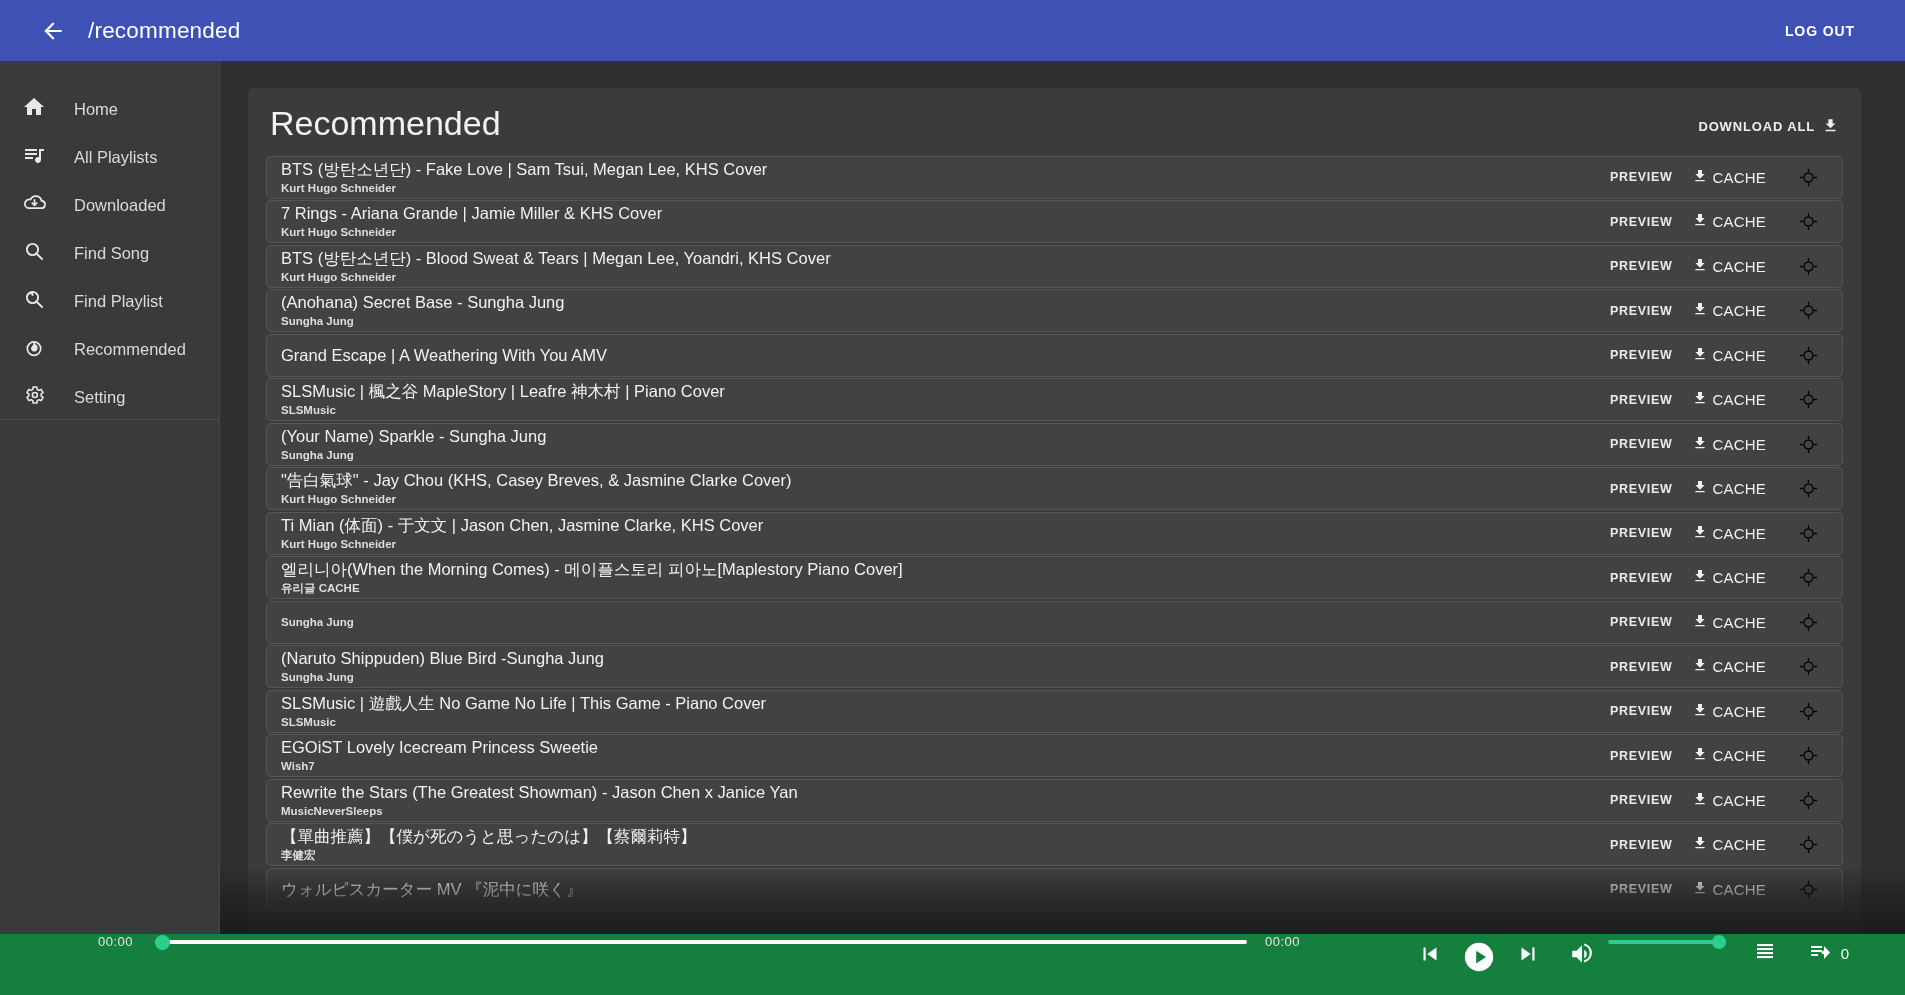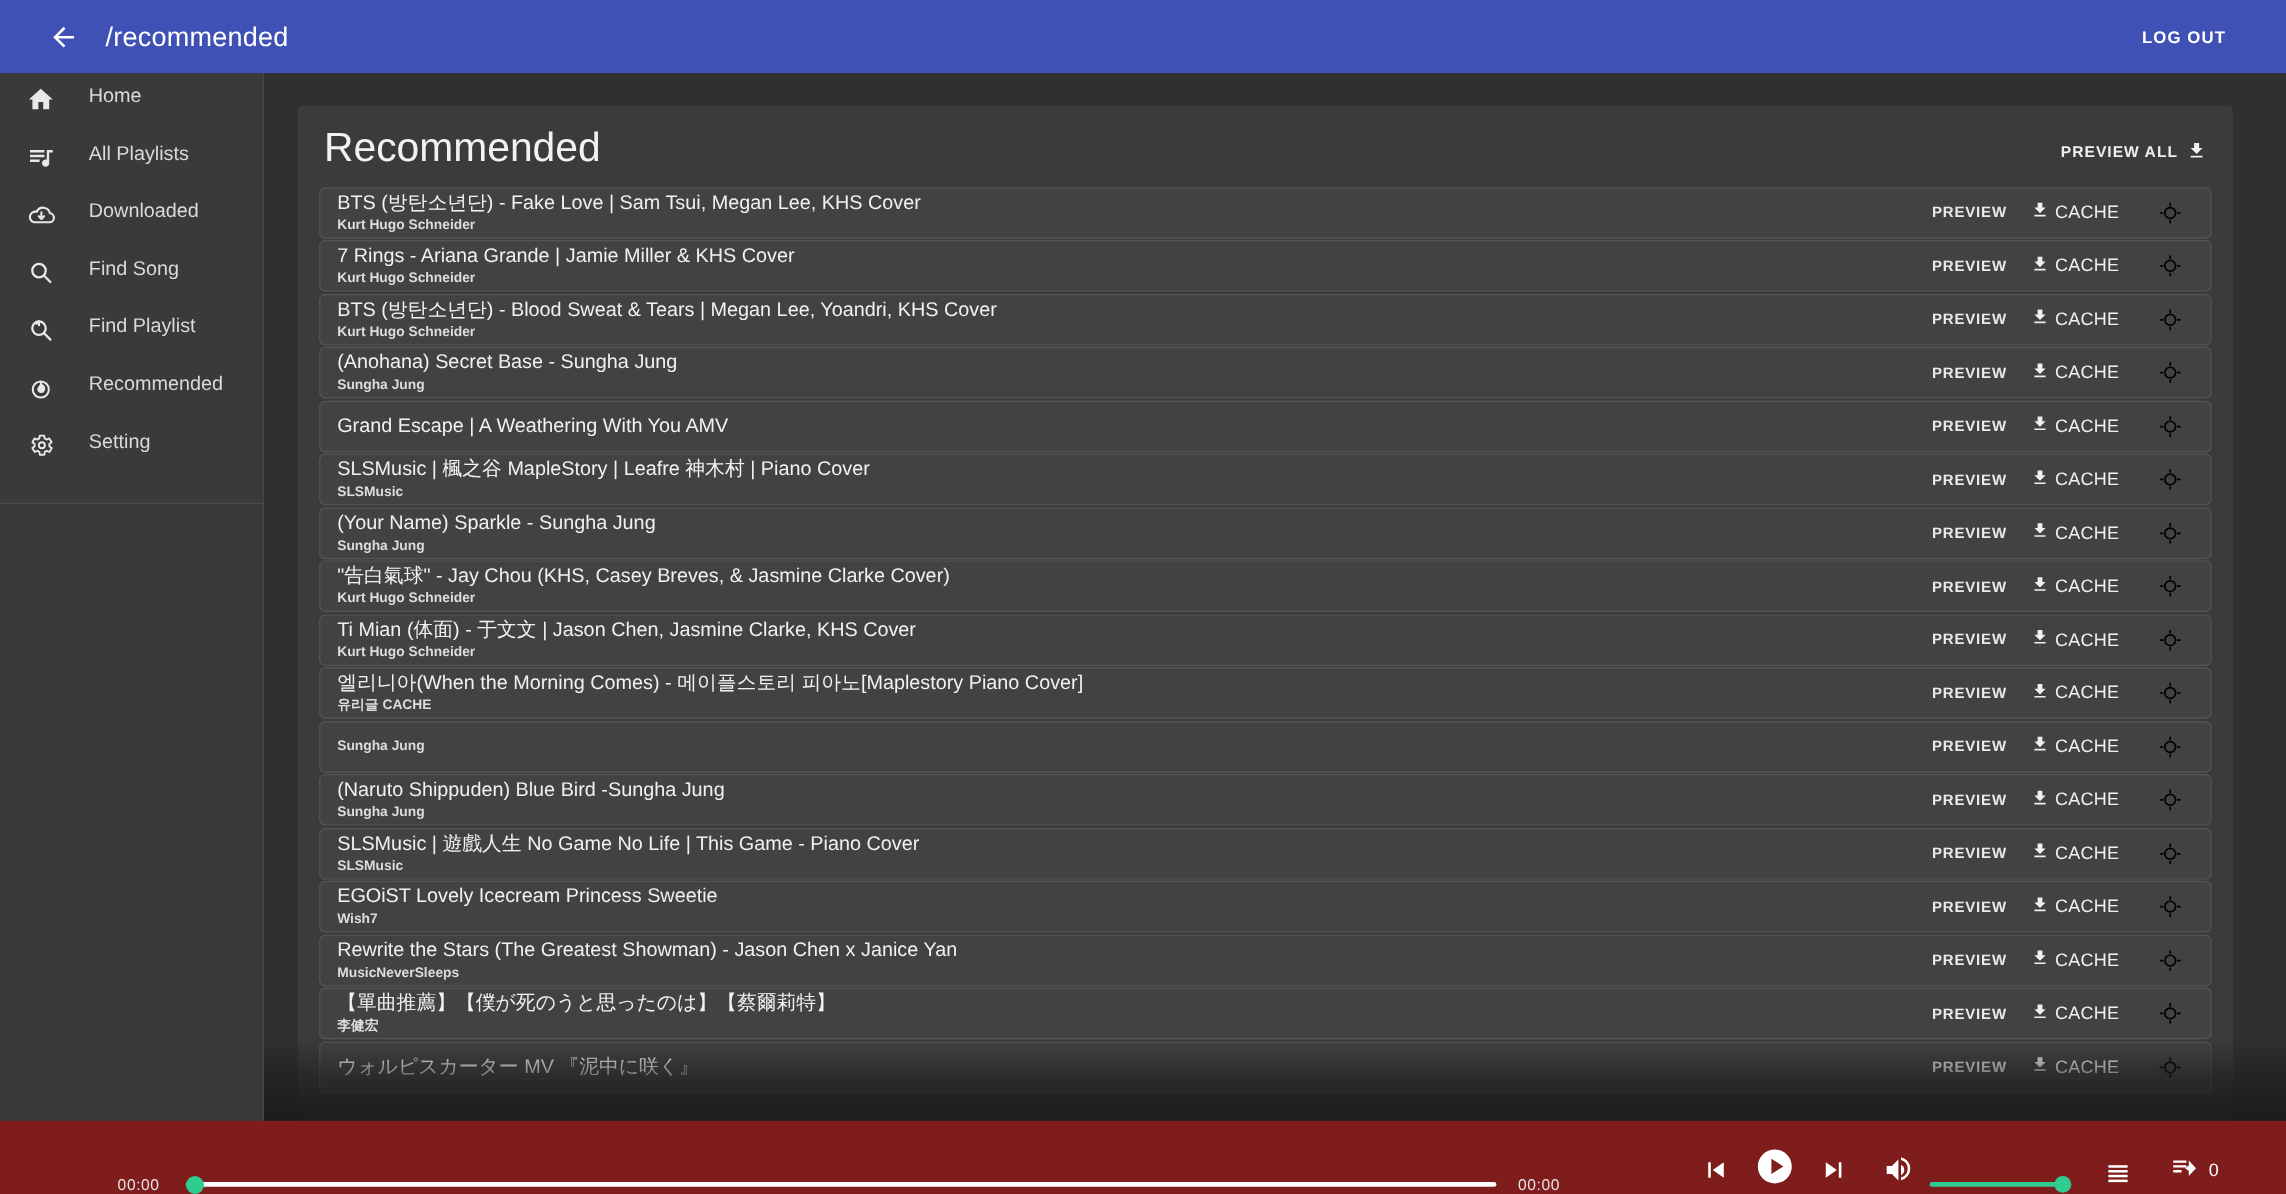--- a/index.html
+++ b/index.html
@@ -31,21 +31,21 @@
     margin-right: 40px; padding: 8px 10px; cursor: pointer; border-radius: 3px;
   }
 
   
   .sidebar {
     position: absolute; top: 61px; left: 0; width: 220px; height: 934px;
     background: #3a3a3a; border-right: 1px solid #484848;
     padding-top: 10px; z-index: 30;
   }
   .nav-item {
-    display: flex; align-items: flex-start; height: 48px;
+    display: flex; align-items: flex-end; height: 48px;
     padding-left: 14px; cursor: pointer;
   }
   .nav-icon {
     width: 40px; min-width: 40px; display: flex; align-items: center; justify-content: center;
     color: #e8e8e8;
   }
   .nav-label {
     color: #dadada; font-size: 16.5px; margin-left: 20px; font-weight: 400;
   }
   .sidebar-divider {
@@ -115,21 +115,21 @@
   
   .fade-mask {
     position: absolute; left: 220px; right: 0; bottom: 61px; height: 68px;
     background: linear-gradient(to bottom, rgba(26,26,26,0) 0%, rgba(26,26,26,.55) 45%, rgba(26,26,26,.93) 100%);
     pointer-events: none; z-index: 35;
   }
 
   
   .player {
     position: absolute; left: 0; bottom: 0; width: 1905px; height: 61px;
-    background: #7f1d1d; display: flex; align-items: flex-end; z-index: 50;
+    background: #15803d; display: flex; align-items: flex-start; z-index: 50;
   }
   .time-left { color: #e6e6e6; font-size: 13px; margin-left: 98px; letter-spacing: .5px; }
   .time-right { color: #e6e6e6; font-size: 13px; margin-left: 18px; letter-spacing: .5px; }
   .seek-wrap {
     position: relative; margin-left: 22px; width: 1092px; height: 16px;
     display: flex; align-items: center; cursor: pointer;
   }
   .seek-track { position: absolute; left: 0; right: 0; height: 4px; background: #ffffff; border-radius: 2px; }
   .seek-thumb {
     position: absolute; left: 0px; width: 15px; height: 15px;
@@ -240,21 +240,21 @@
     <div class="sidebar-divider"></div>
   </div>
 
   <div class="content">
     <div class="card">
 
       <div class="card-head">
         <div class="card-title">Recommended</div>
         <div class="card-head-spacer"></div>
         <div class="download-all">
-          <span>PREVIEW ALL</span>
+          <span>DOWNLOAD ALL</span>
           <span>
             <svg width="17" height="17" viewBox="0 0 24 24" fill="currentColor">
                 <path d="M5 20h14v-2H5v2zM19 9h-4V3H9v6H5l7 7 7-7z"></path>
               </svg>
           </span>
         </div>
       </div>
 
       <div id="song-list">
           <div class="song-row">

